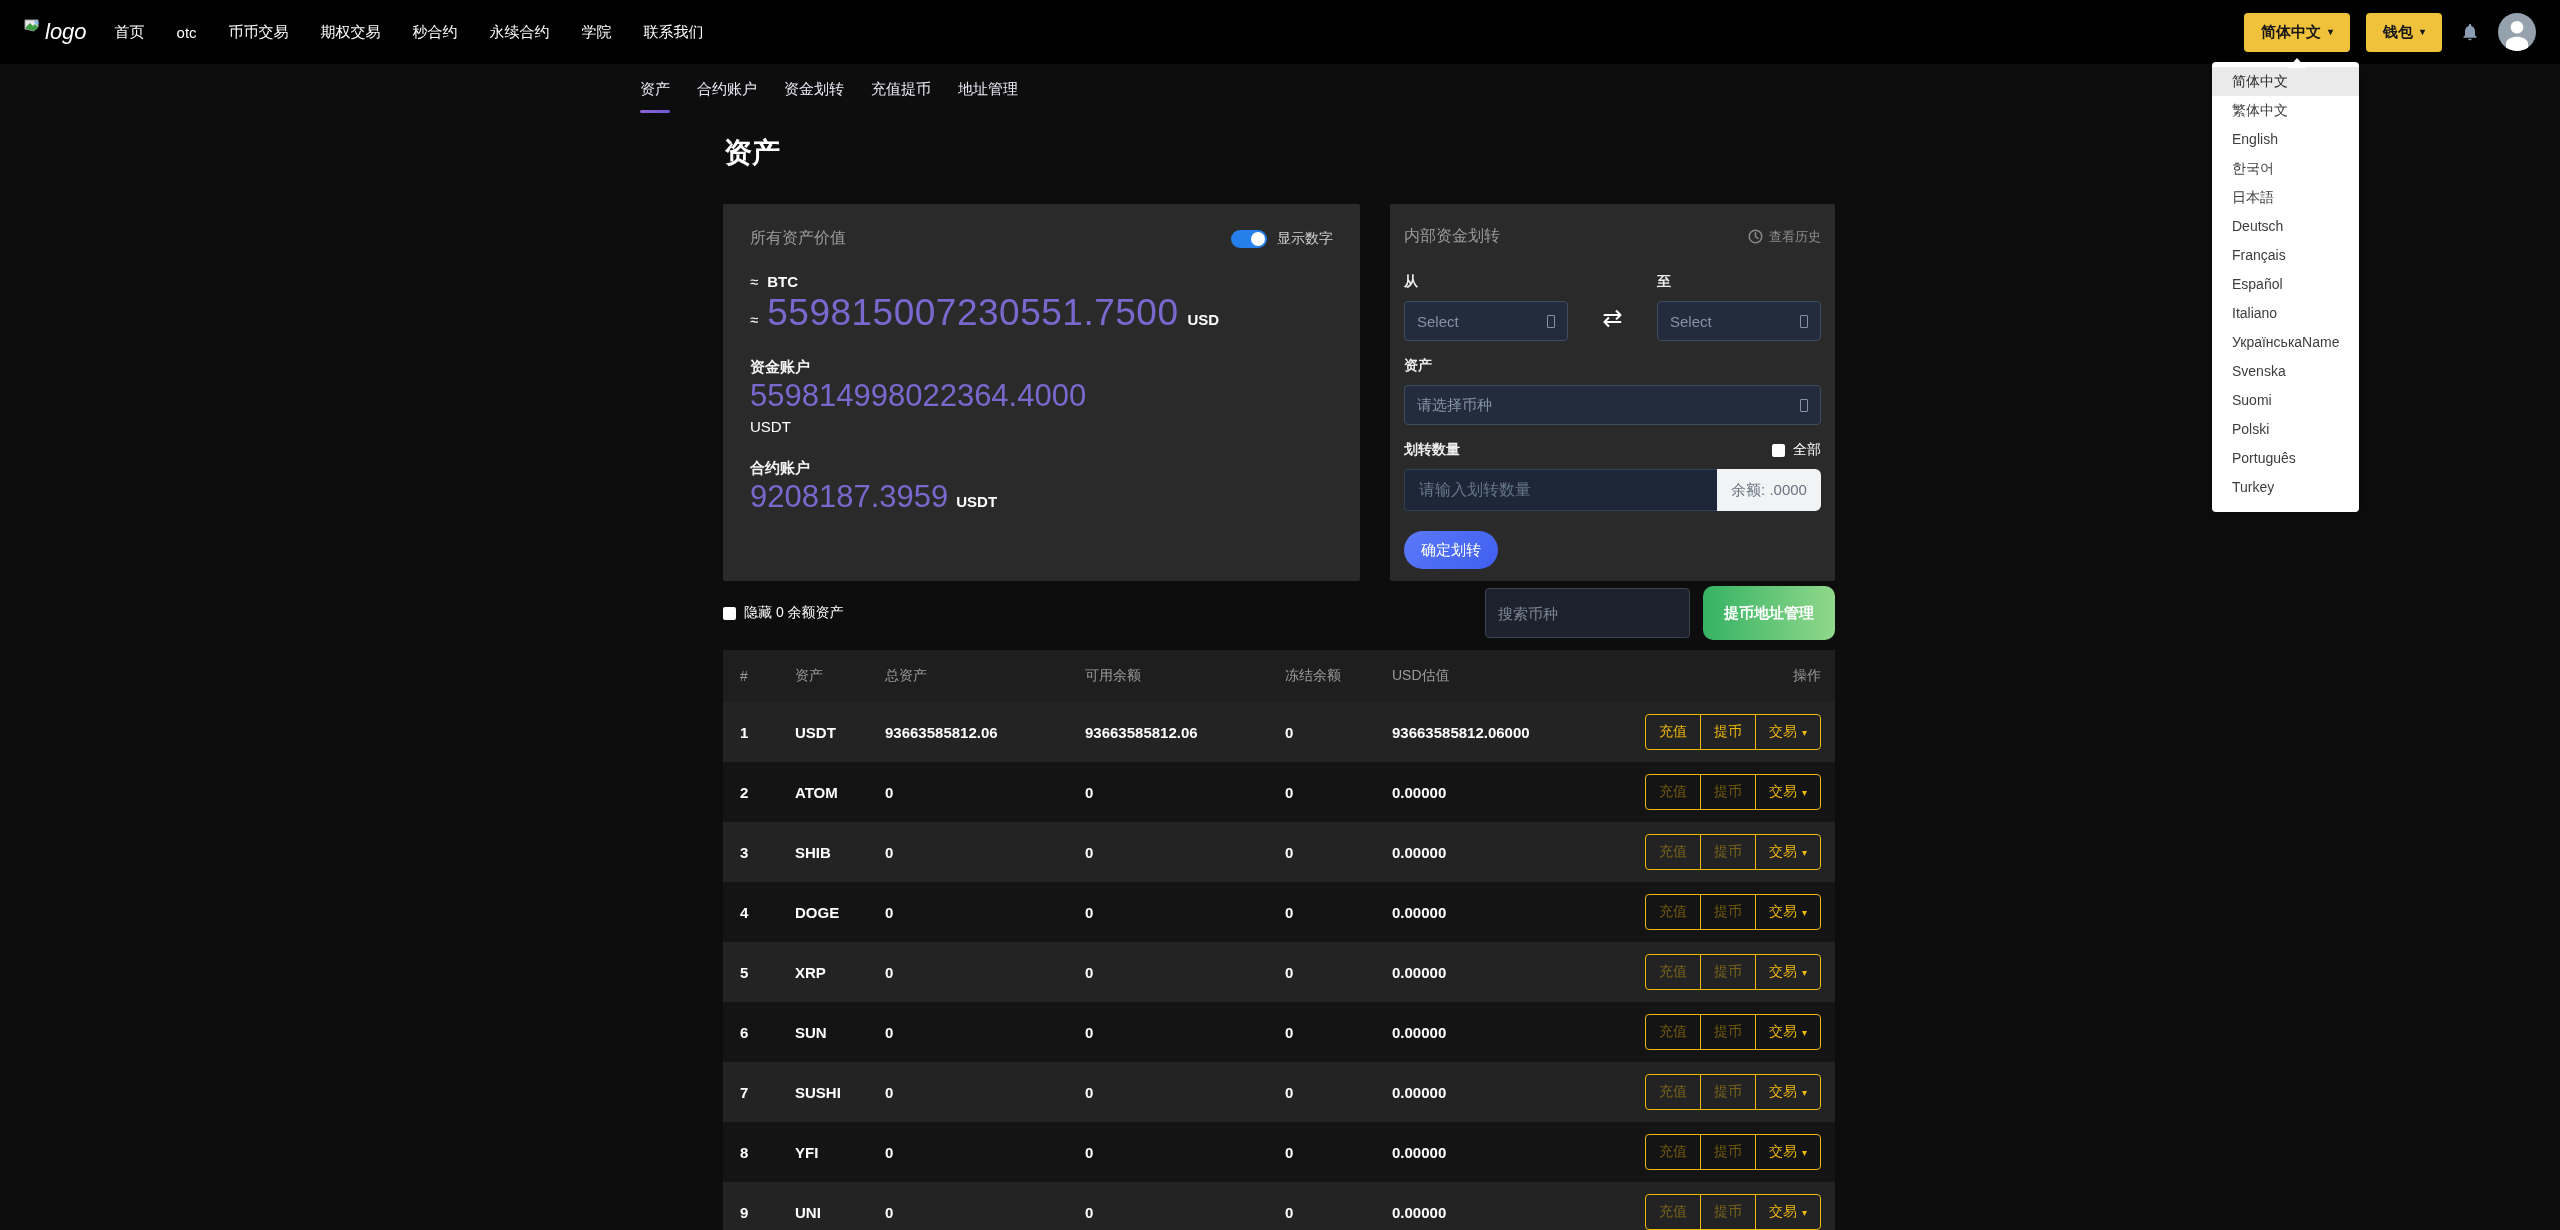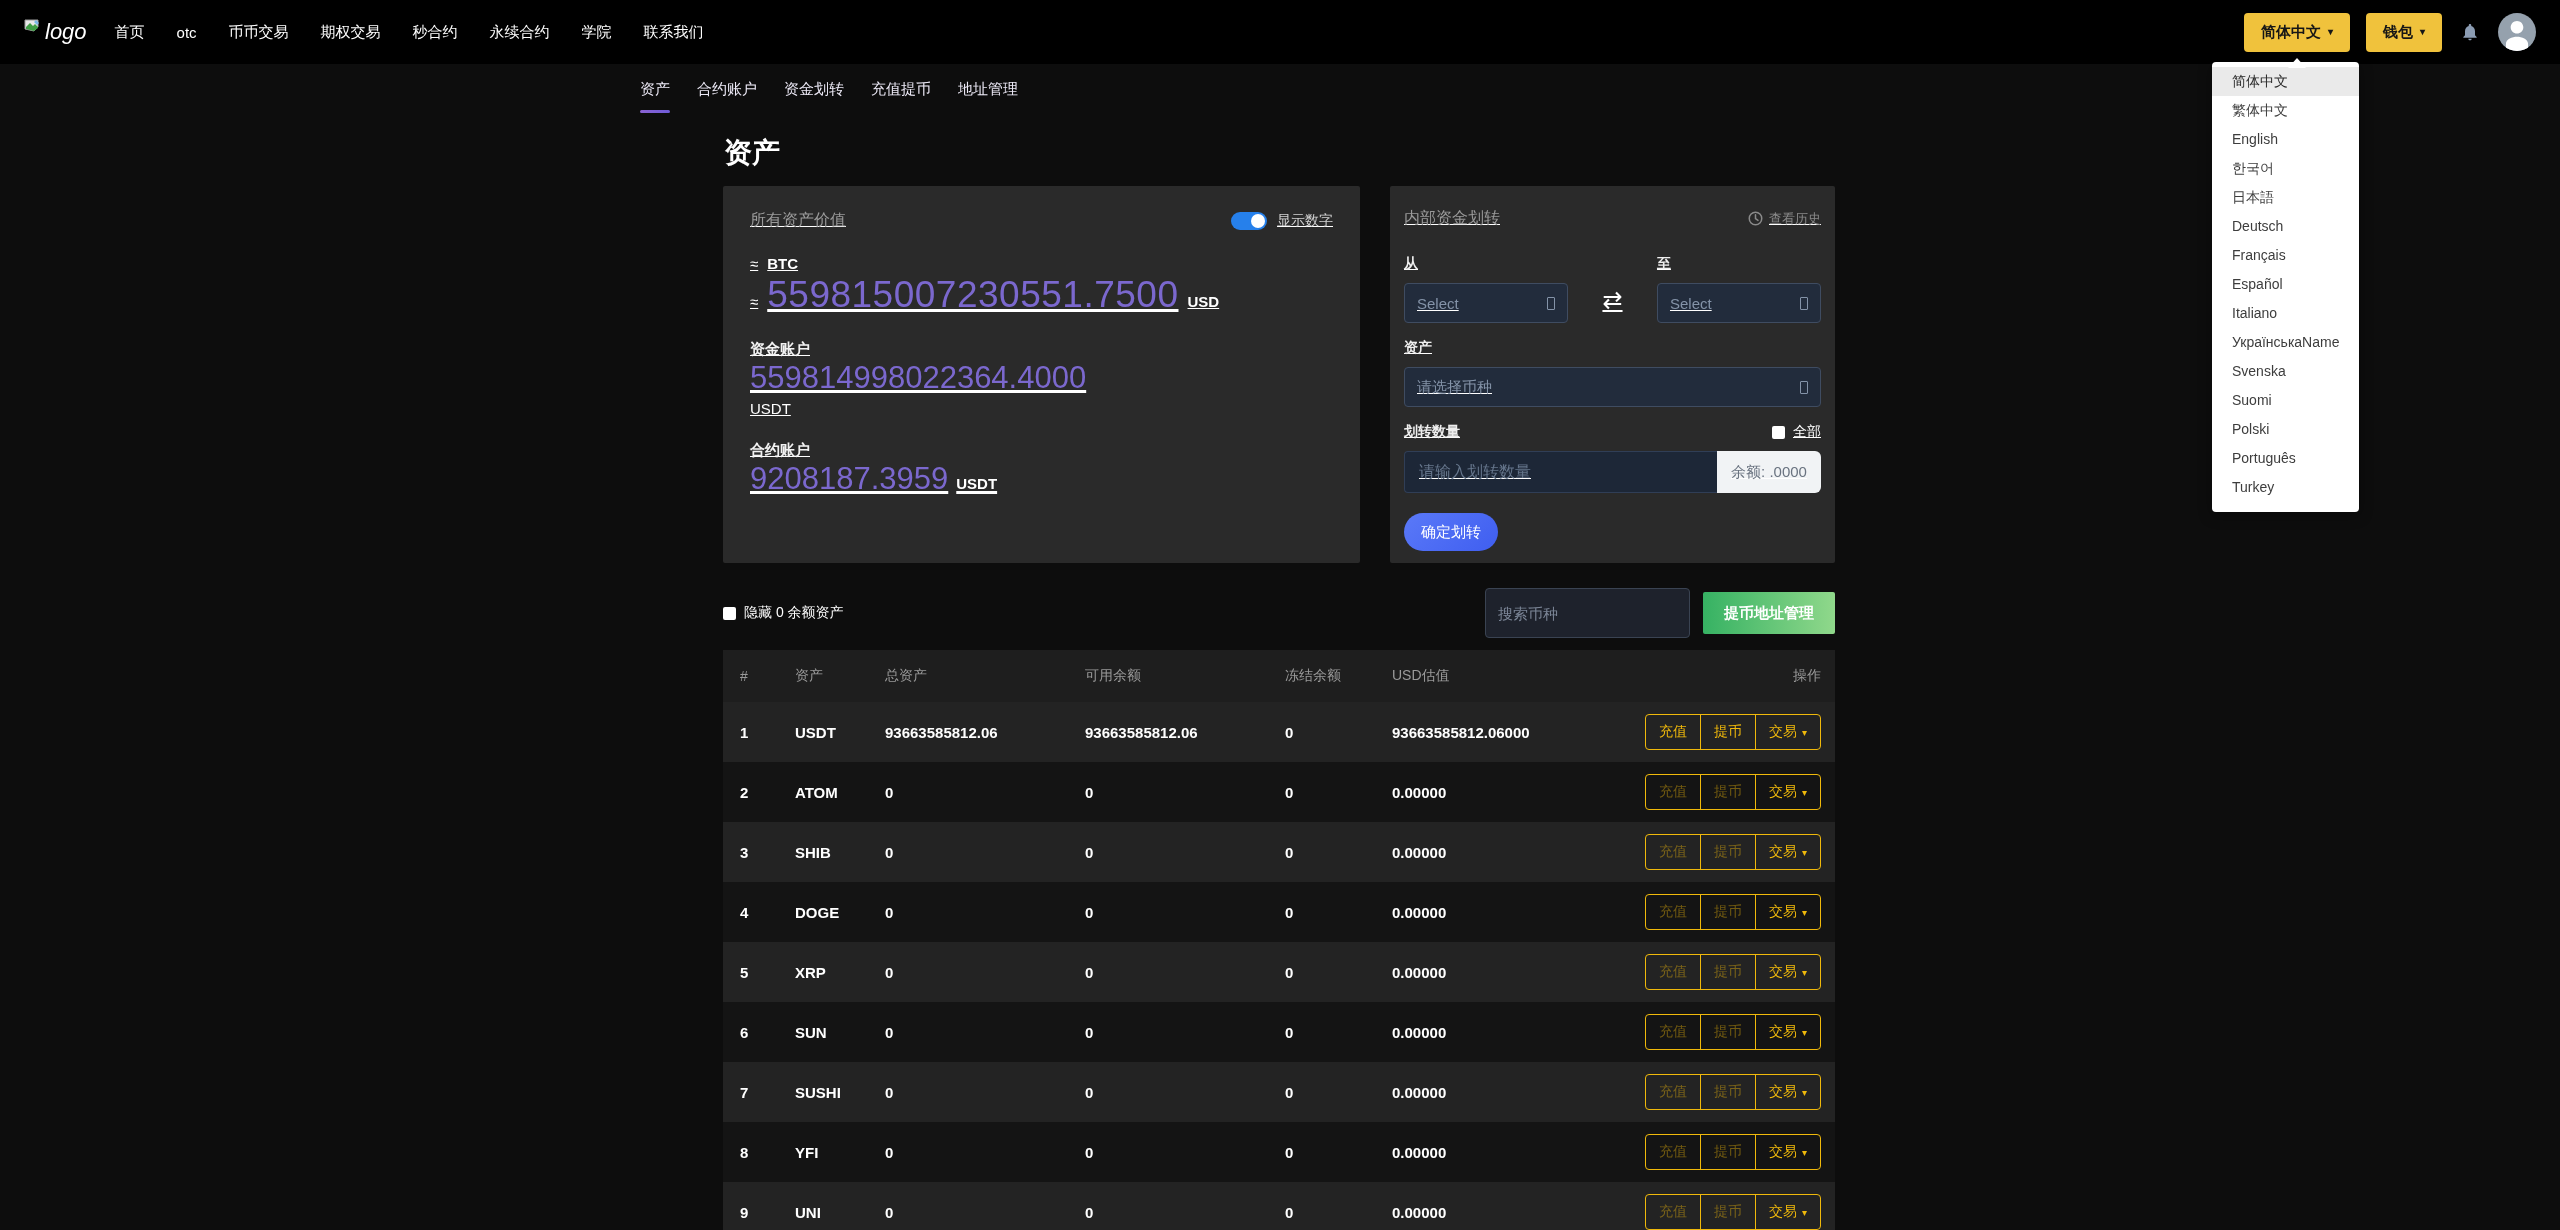--- a/index.html
+++ b/index.html
@@ -54,21 +54,21 @@
   .subnav { position:absolute; left:640px; top:80px; display:flex; gap:27px; font-size:15px; }
   .subtab { color:#edeaf7; cursor:pointer; position:relative; padding-bottom:14px; }
   .subtab.active::after {
     content:""; position:absolute; left:0; right:0; bottom:0; height:3px;
     border-radius:2px; background:linear-gradient(90deg,#8a63d2,#6f5bd8);
   }
 
   .page-title { position:absolute; left:724px; top:134px; font-size:28px; font-weight:bold; color:#fff; }
 
   
-  .panel { position:absolute; top:186px; background:#2a2a2a; border-radius:2px;text-decoration:underline; }
+  .panel { position:absolute; top:204px; background:#2a2a2a; border-radius:2px; }
   .assets-panel { left:723px; width:637px; height:377px; padding:24px 27px; }
   .transfer-panel { left:1390px; width:445px; height:377px; padding:22px 14px; }
   .panel-head { display:flex; justify-content:space-between; align-items:center; }
   .panel-title { font-size:16px; color:#9a9a9a; }
   .toggle-wrap { display:flex; align-items:center; gap:10px; }
   .toggle { width:36px; height:18px; border-radius:9px; background:#2680eb; position:relative; cursor:pointer; }
   .toggle-knob { position:absolute; top:2px; right:2px; width:14px; height:14px; border-radius:50%; background:#fff; }
   .toggle-label { font-size:14px; color:#d3d3d3; }
 
   .big-line { margin-top:24px; display:flex; align-items:baseline; gap:9px; }
@@ -124,21 +124,21 @@
   }
   .hide-zero { display:flex; align-items:center; gap:8px; font-size:14px; color:#fff; }
   .filter-right { display:flex; gap:13px; align-items:center; }
   .search-input {
     width:205px; height:50px; background:#1e222c; border:1px solid #3a4352; border-radius:4px;
     color:#dfe3ea; font-size:15px; padding:0 12px; outline:none;
     font-family:"Liberation Sans","DejaVu Sans",sans-serif;
   }
   .search-input::placeholder { color:#7b8596; }
   .green-btn {
-    width:132px; height:42px; border:none; border-radius:2px; cursor:pointer;
+    width:132px; height:54px; border:none; border-radius:10px; cursor:pointer;
     background:linear-gradient(90deg,#36b263,#90d88b); color:#fff; font-size:15px; font-weight:bold;
     font-family:"Liberation Sans","DejaVu Sans",sans-serif;
   }
 
   
   .assets-table { position:absolute; left:723px; top:650px; width:1112px; }
   .trow {
     display:grid; grid-template-columns:55px 90px 200px 200px 107px 1fr 180px;
     align-items:center; padding:0 14px 0 17px;
   }

